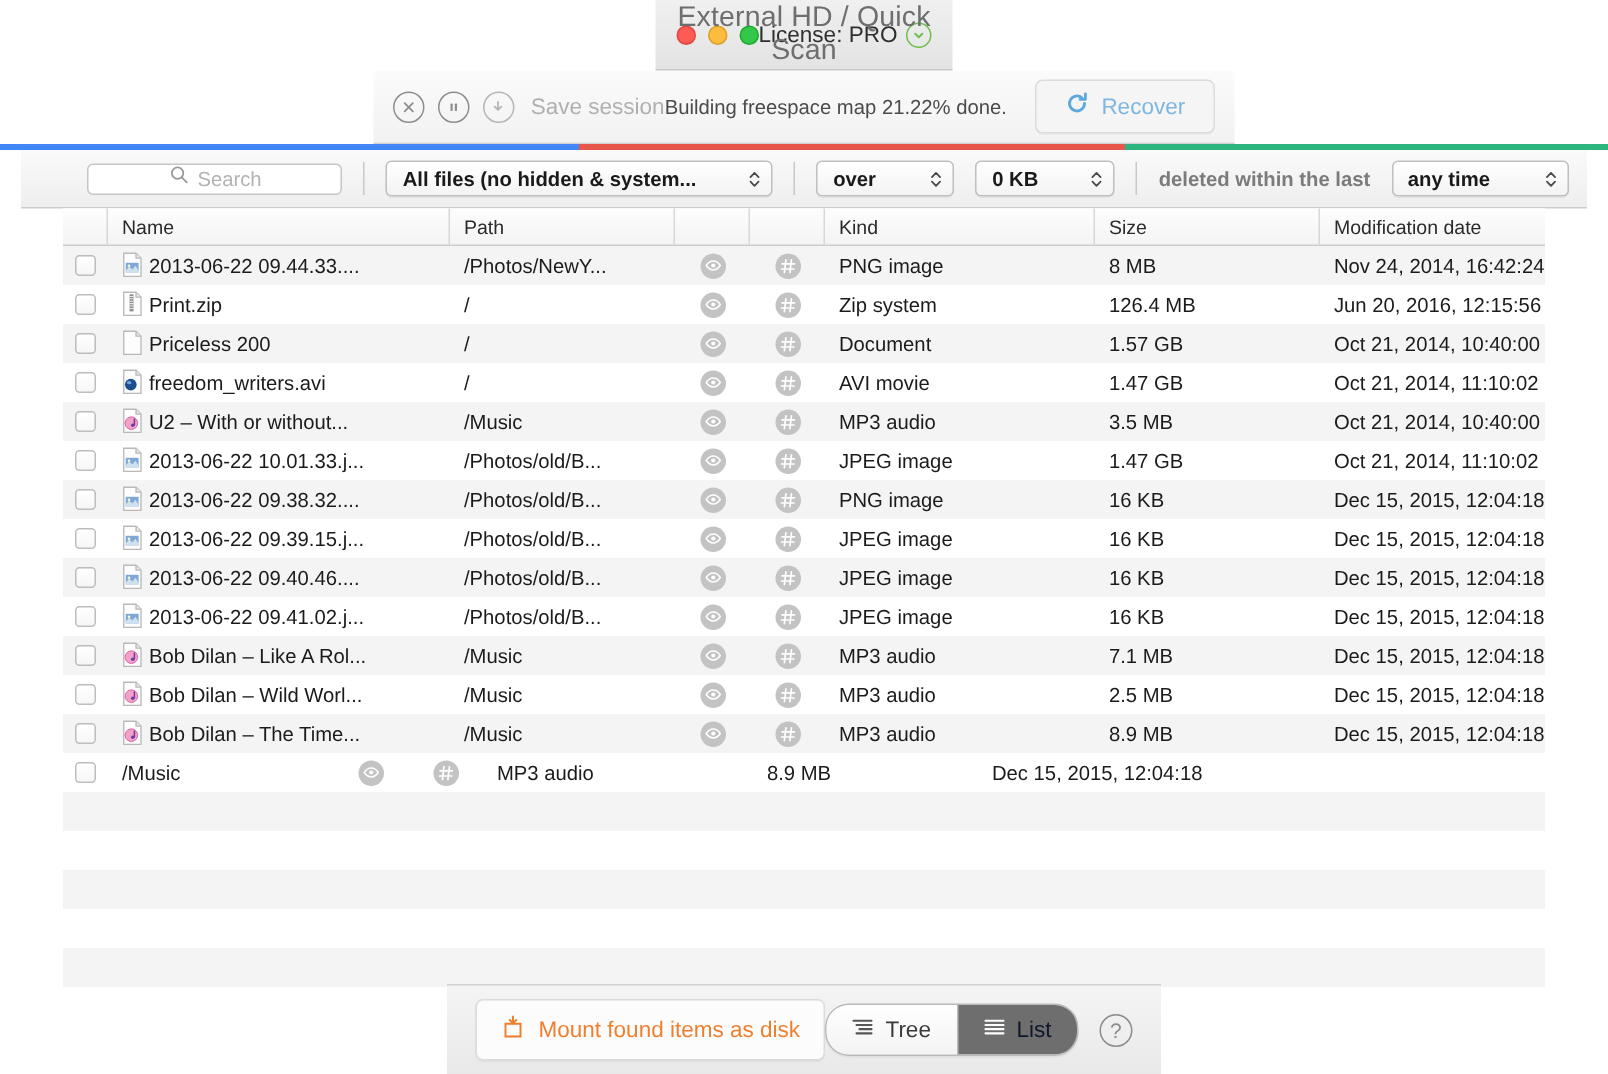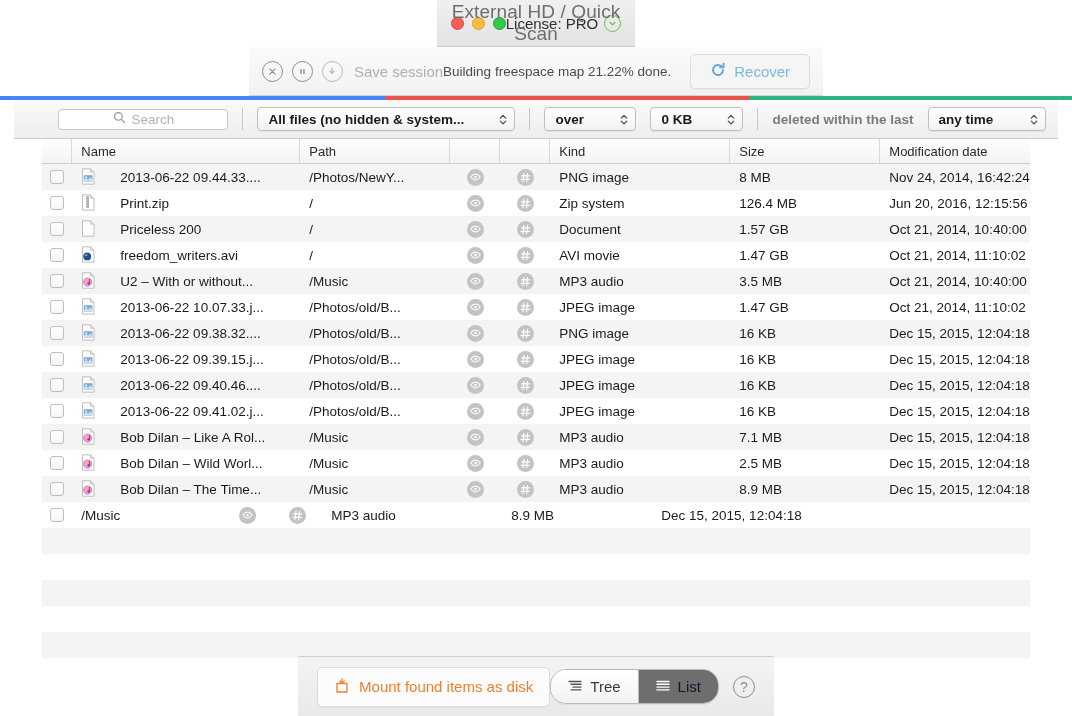--- a/index.html
+++ b/index.html
@@ -184,21 +184,21 @@
   .row .c-check { padding-left: 0; justify-content: center; }
   .row .c-eye, .row .c-hash { padding-left: 0; justify-content: center; }
 
   .chk {
     width: 14px; height: 14px;
     border: 1px solid #bdbdbd;
     border-radius: 3px;
     background: linear-gradient(to bottom,#ffffff,#f6f6f6);
     cursor: pointer;
   }
-  .fname { display: flex; align-items: center; gap: 24px; white-space: nowrap; }
+  .fname { display: flex; align-items: center; gap: 3px; white-space: nowrap; }
   .ficon { width: 15px; height: 18px; flex: 0 0 15px; position: relative; }
 
   .eye-ic, .hash-ic {
     width: 17px; height: 17px; border-radius: 50%;
     background: #c3c3c3;
     display: flex; align-items: center; justify-content: center;
     cursor: pointer;
   }
   .truncate { overflow: hidden; text-overflow: ellipsis; white-space: nowrap; }
 
@@ -568,21 +568,21 @@
           </div>
           <div class="cell c-name">
             <span class="fname">
               <span class="ficon"><svg width="15" height="18" viewBox="0 0 15 18">
                   <path d="M1.5 0.8h8.2l3.3 3.3v12.1H1.5z" fill="#fdfdfd" stroke="#b9b9b9" stroke-width="0.9"></path>
                   <path d="M9.7 0.8v3.3h3.3" fill="#e8e8e8" stroke="#b9b9b9" stroke-width="0.9"></path>
                   <rect x="2.8" y="7.2" width="8.6" height="6.4" fill="#7ea9d6"></rect>
                   <path d="M2.8 12.3l2.4-2.6 2 2 2.1-2.6 2.1 3.2v1.3H2.8z" fill="#cfe0ef"></path>
                   <circle cx="5" cy="9.1" r="0.85" fill="#fff8d0"></circle>
                 </svg></span>
-              <span class="truncate">2013-06-22 10.07.33.j...</span>
+              <span class="truncate">2013-06-22 10.01.33.j...</span>
             </span>
           </div>
           <div class="cell c-path truncate">/Photos/old/B...</div>
           <div class="cell c-eye">
             <span class="eye-ic">
               <svg width="11" height="8" viewBox="0 0 12 8">
                 <path d="M0.9 4C2.4 1.7 4.1 0.8 6 0.8s3.6 0.9 5.1 3.2c-1.5 2.3-3.2 3.2-5.1 3.2S2.4 6.3 0.9 4z" fill="none" stroke="#fff" stroke-width="1.1"></path>
                 <circle cx="6" cy="4" r="1.5" fill="#fff"></circle>
               </svg>
             </span>

